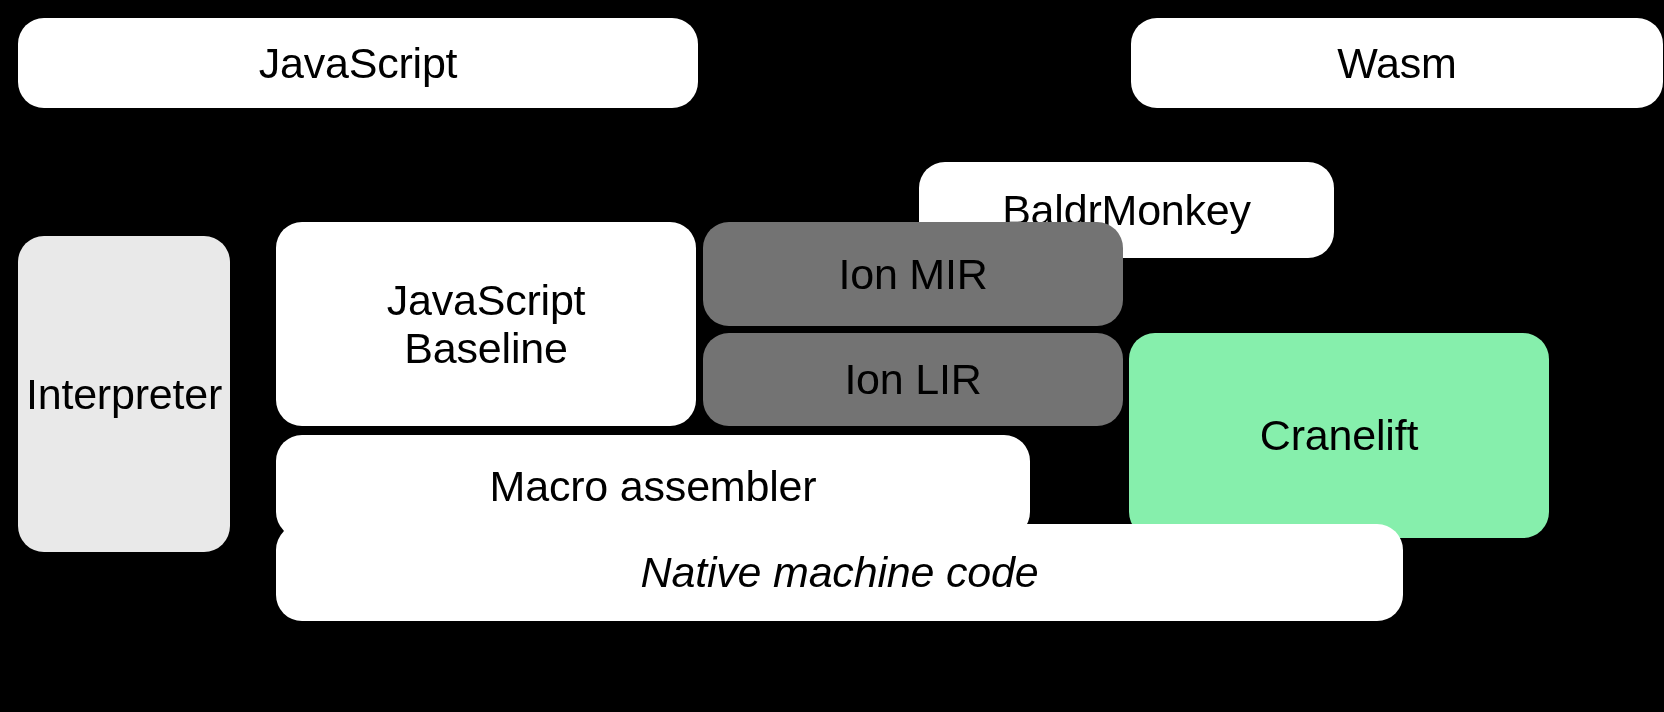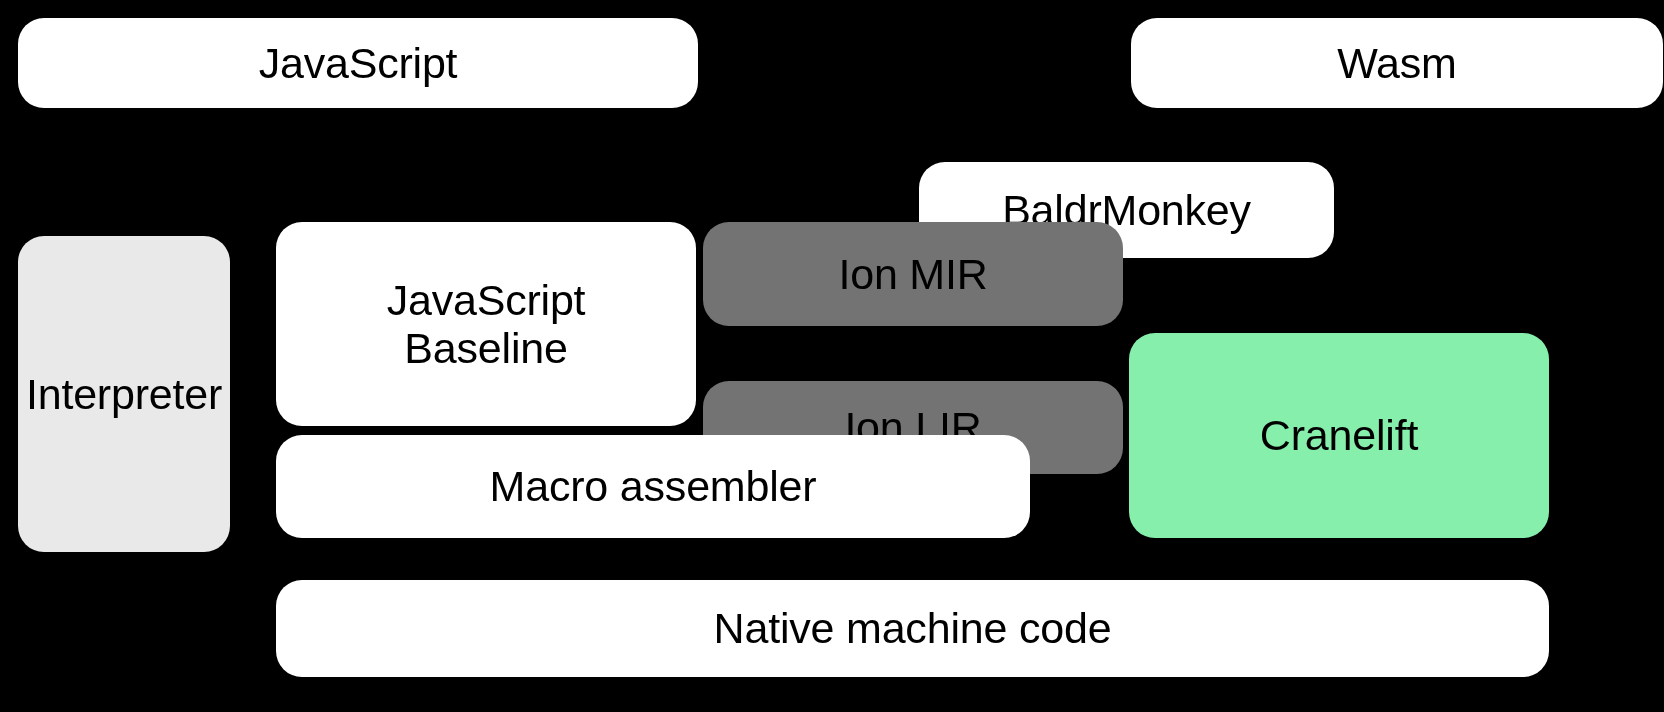--- a/index.html
+++ b/index.html
@@ -45,24 +45,24 @@
   .n-wasm            { left: 1131px; top: 18px;  width: 532px; height: 90px;  }
 
   
   .n-js-bytecode     { left: 18px;   top: 118px; width: 890px; height: 96px;  }
   .n-baldrmonkey     { left: 919px;  top: 118px; width: 415px; height: 96px; margin-top: 44px;  }
 
   
   .n-interpreter     { left: 18px;   top: 208px; width: 212px; height: 316px; margin-top: 28px; }
   .n-js-baseline     { left: 276px;  top: 222px; width: 420px; height: 204px; }
   .n-ion-mir         { left: 703px;  top: 222px; width: 420px; height: 104px; }
-  .n-ion-lir         { left: 703px;  top: 333px; width: 420px; height: 93px; margin-top: 48px;  }
+  .n-ion-lir         { left: 703px;  top: 333px; width: 420px; height: 93px;  }
   .n-cranelift       { left: 1129px; top: 333px; width: 420px; height: 205px; }
   .n-macro-assembler { left: 276px;  top: 435px; width: 754px; height: 103px; }
-  .n-native-code     { left: 276px;  top: 580px; width: 1273px; height: 97px; }
+  .n-native-code     { left: 276px;  top: 524px; width: 1127px; height: 97px; font-style: italic; }
 </style>
 </head>
 <body>
 
 <div id="diagram-root">
 
   <div class="node fill-white n-javascript">JavaScript</div>
 
 
   <div class="node fill-white n-wasm">Wasm</div>

